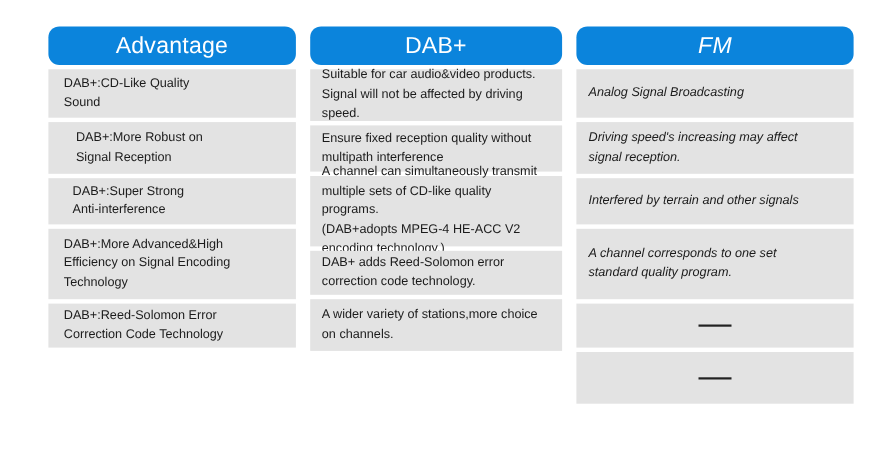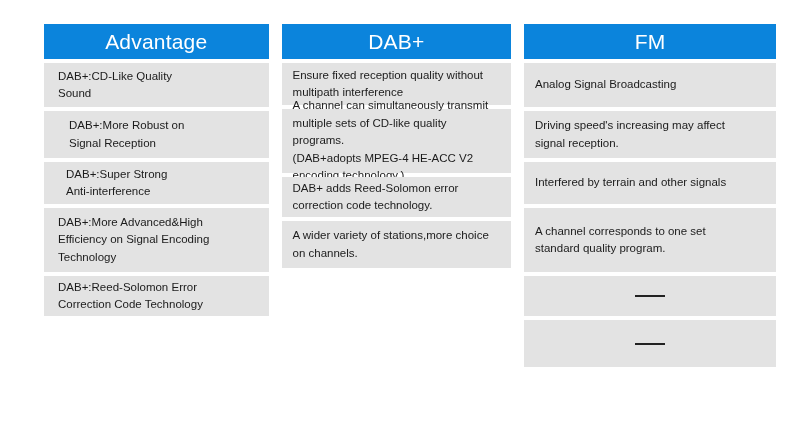--- a/index.html
+++ b/index.html
@@ -24,31 +24,32 @@
   }
 
   .table-column {
     display: flex;
     flex-direction: column;
     gap: 4px;
   }
 
   .col-advantage { width: 229px; }
   .col-dabplus  { width: 234px; }
-  .col-fm       { width: 257px; }
+  .col-fm       { width: 257px; font-style: italic; }
 
   .column-header {
     background: #0B84DC;
     color: #ffffff;
     height: 35px;
     line-height: 35px;
     text-align: center;
     font-size: 21px;
     font-weight: 400;
     letter-spacing: 0.2px;
+    border-radius: 10px;
   }
 
   .cell {
     background: #E3E3E3;
     color: #1b1b1b;
     font-size: 11.5px;
     line-height: 17.5px;
     padding: 0 14px;
     display: flex;
     flex-direction: column;
@@ -96,20 +97,23 @@
 Anti-interference</div>
     <div class="cell r4">DAB+:More Advanced&amp;High
 Efficiency on Signal Encoding
 Technology</div>
     <div class="cell r5">DAB+:Reed-Solomon Error
 Correction Code Technology</div>
   </div>
 
   <div class="table-column col-dabplus">
     <div class="column-header">DAB+</div>
+    <div class="cell dense r2">Suitable for car audio&amp;video products.
+Signal will not be affected by driving
+speed.</div>
     <div class="cell dense r3">Ensure fixed reception quality without
 multipath interference</div>
     <div class="cell dense r4">A channel can simultaneously transmit
 multiple sets of CD-like quality programs.
 (DAB+adopts MPEG-4 HE-ACC V2
 encoding technology.)</div>
     <div class="cell dense r5">DAB+ adds Reed-Solomon error
 correction code technology.</div>
     <div class="cell dense r6">A wider variety of stations,more choice
 on channels.</div>

